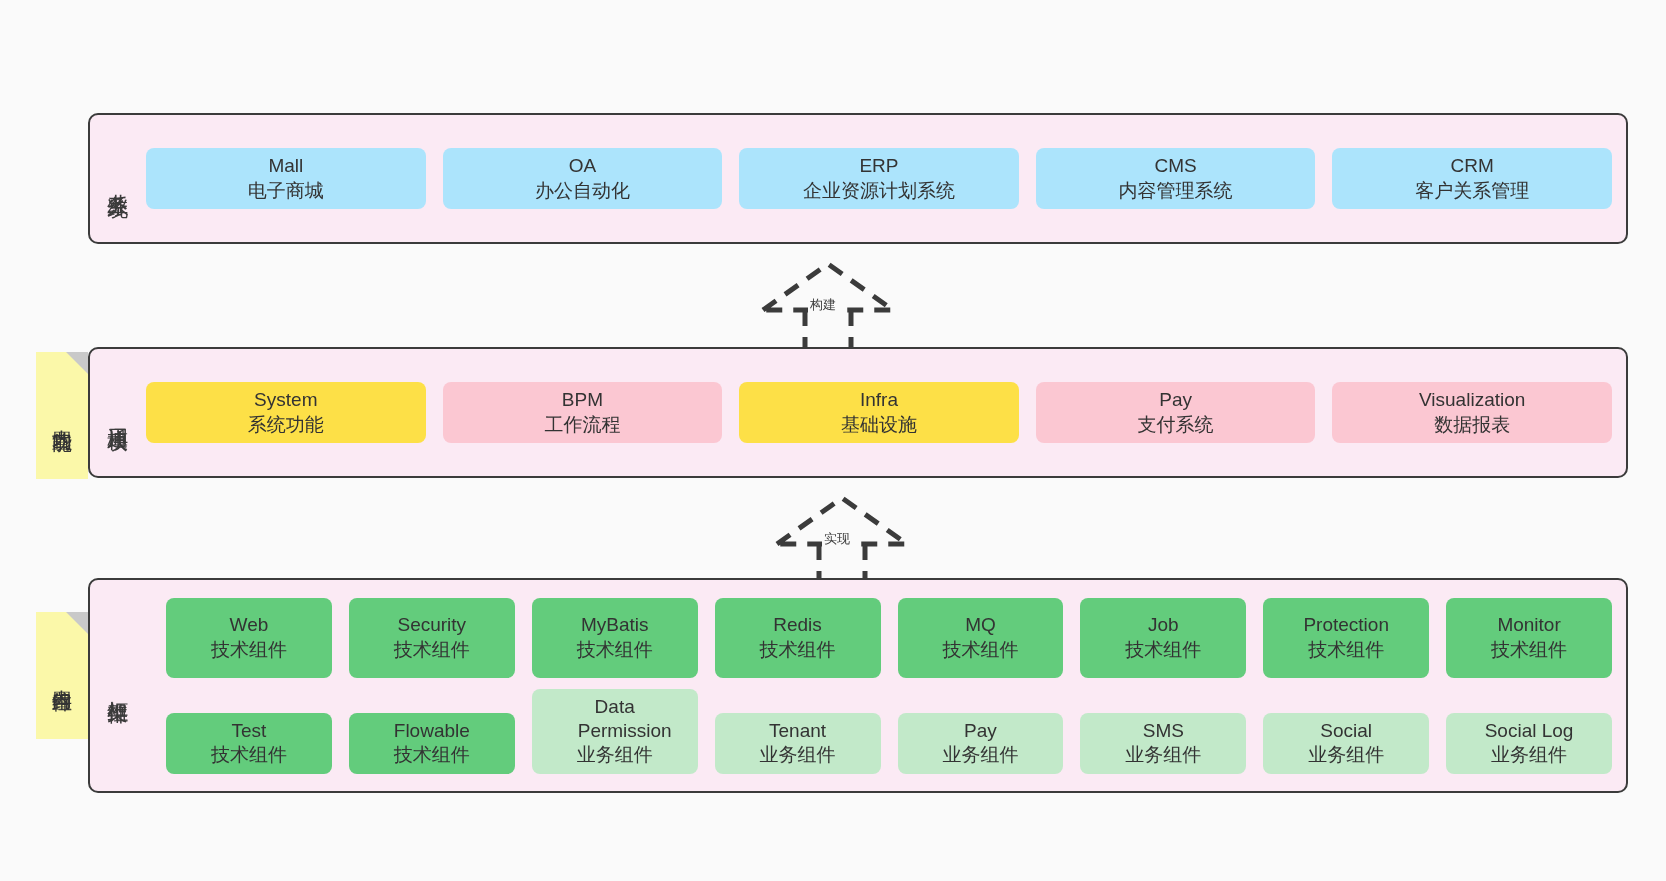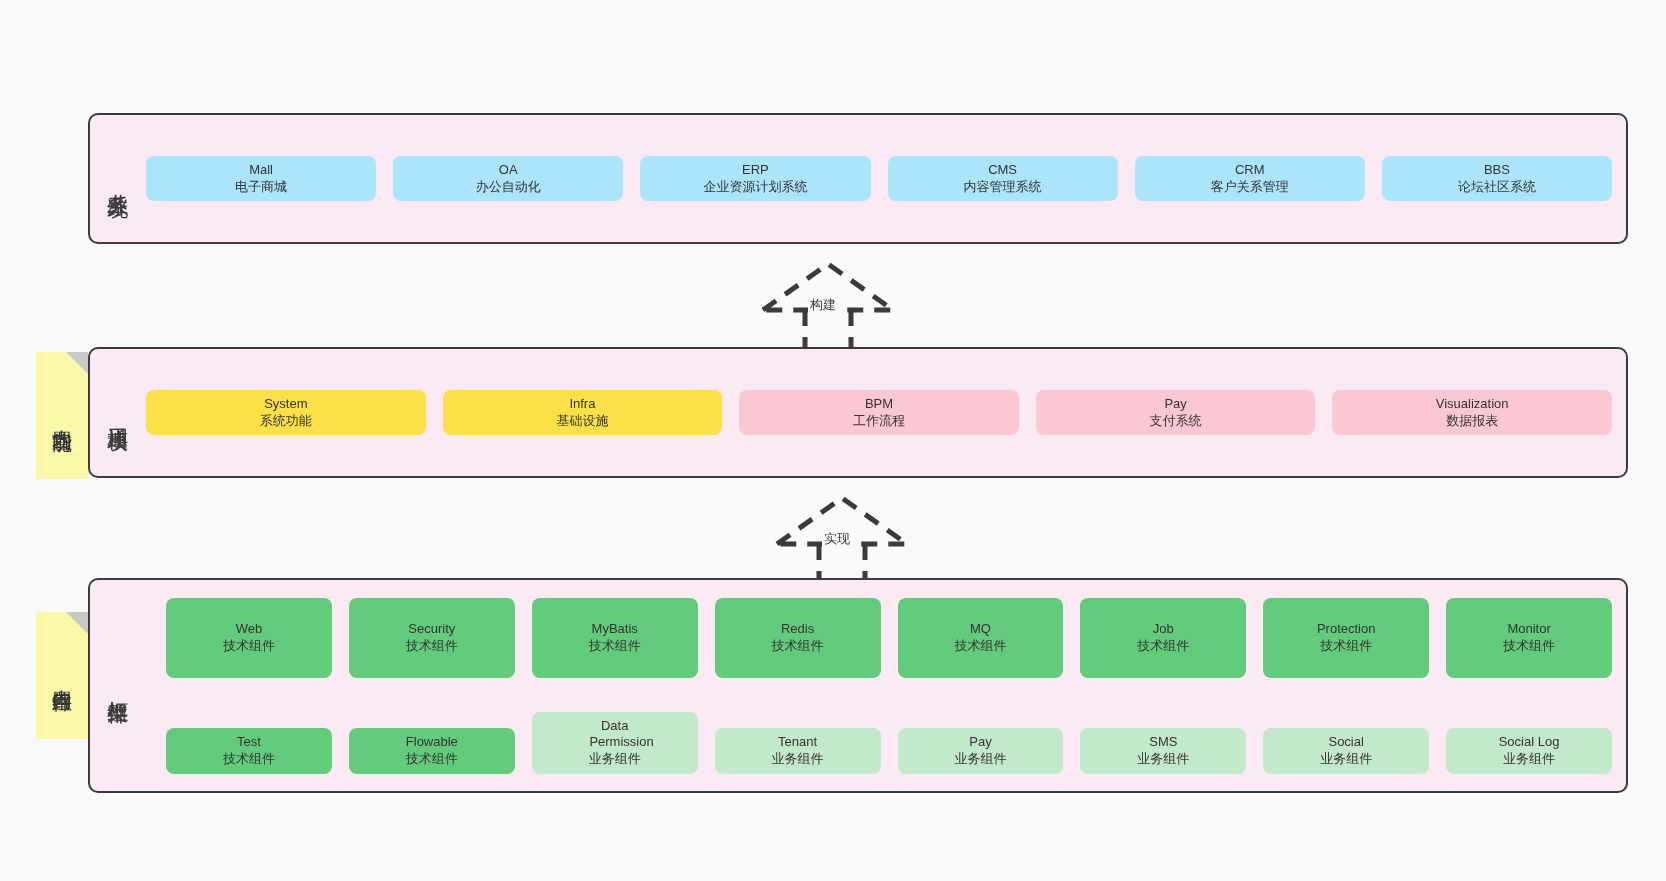--- a/index.html
+++ b/index.html
@@ -67,21 +67,21 @@
 
   
   .card {
     flex: 1 1 0;
     border-radius: 8px;
     display: flex;
     flex-direction: column;
     align-items: center;
     justify-content: center;
     text-align: center;
-    font-size: 13px;
+    font-size: 19px;
     line-height: 1.28;
     color: #333333;
     padding: 6px 4px;
     box-sizing: border-box;
     user-select: none;
   }
   .card .l1 { display: block; }
   .card .l2 { display: block; }
 
   .c-blue       { background: #ace4fc; }
@@ -154,24 +154,20 @@
           <span class="l2">企业资源计划系统</span>
         </div>
         <div class="card c-blue">
           <span class="l1">CMS</span>
           <span class="l2">内容管理系统</span>
         </div>
         <div class="card c-blue">
           <span class="l1">CRM</span>
           <span class="l2">客户关系管理</span>
         </div>
-        <div class="card c-blue">
-          <span class="l1">BBS</span>
-          <span class="l2">论坛社区系统</span>
-        </div>
       </div>
     </div>
   </div>
 
   <div class="uml-arrow" style="left:758px; top:258px; width:140px; height:92px;">
     <svg width="140" height="92" viewBox="0 0 140 92" fill="none">
 
       <path d="M5 52 L70 6 L135 52 L5 52 Z" stroke="#3b3b3b" stroke-width="5" fill="none" stroke-dasharray="16 11" stroke-linejoin="miter"></path>
 
       <path d="M47 52 L47 92 M93 52 L93 92" stroke="#3b3b3b" stroke-width="5" fill="none" stroke-dasharray="16 11"></path>
@@ -185,27 +181,27 @@
   </div>
 
   <div class="layer" style="left:88px; top:347px; width:1540px; height:131px;">
     <div class="layer-title">通用模块</div>
     <div class="layer-body">
       <div class="row">
         <div class="card c-red">
           <span class="l1">System</span>
           <span class="l2">系统功能</span>
         </div>
+        <div class="card c-pink">
+          <span class="l1">BPM</span>
+          <span class="l2">工作流程</span>
+        </div>
         <div class="card c-red">
           <span class="l1">Infra</span>
           <span class="l2">基础设施</span>
-        </div>
-        <div class="card c-pink">
-          <span class="l1">BPM</span>
-          <span class="l2">工作流程</span>
         </div>
         <div class="card c-pink">
           <span class="l1">Pay</span>
           <span class="l2">支付系统</span>
         </div>
         <div class="card c-pink">
           <span class="l1">Visualization</span>
           <span class="l2">数据报表</span>
         </div>
       </div>

